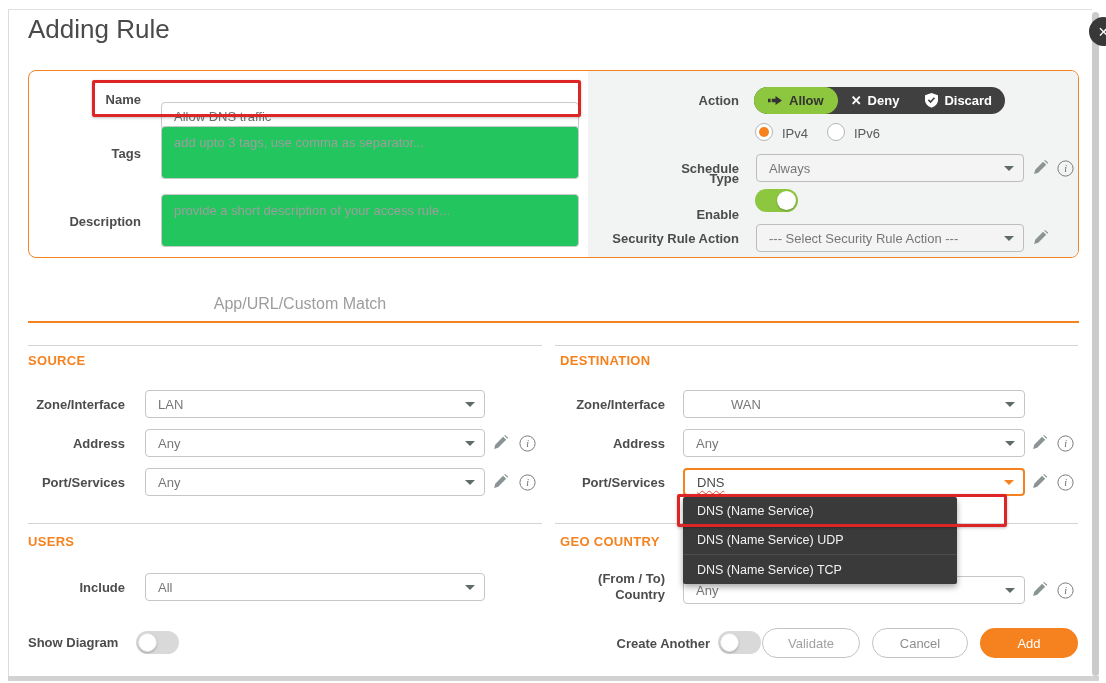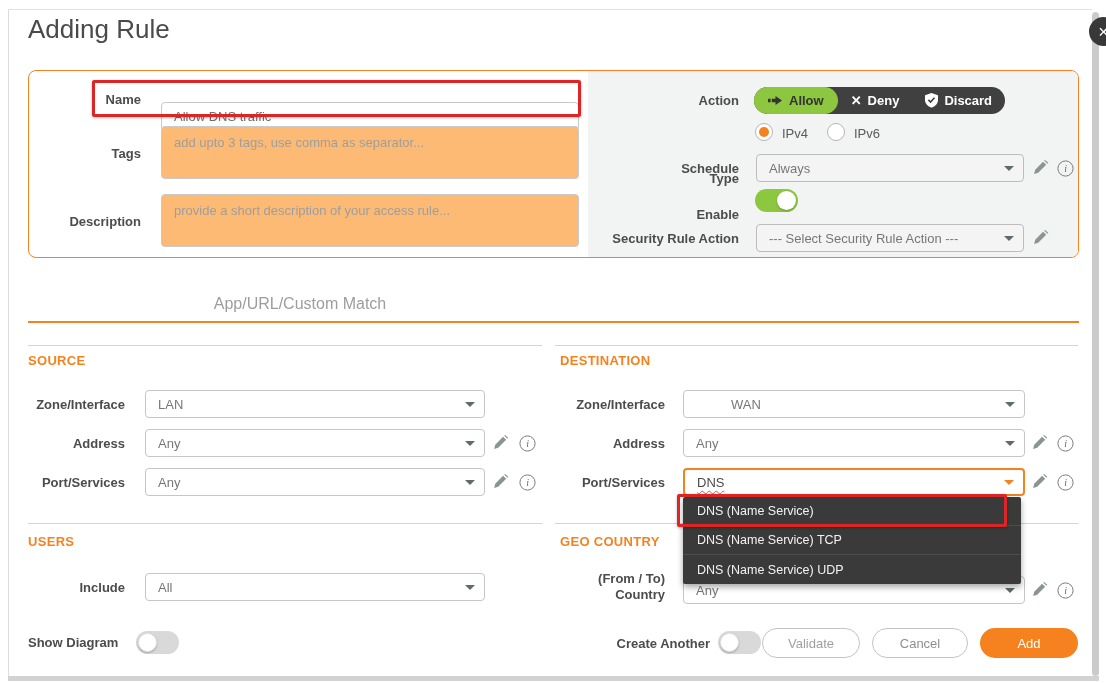--- a/index.html
+++ b/index.html
@@ -21,21 +21,21 @@
 
   
   .top-box { position:absolute; left:28px; top:70px; width:1051px; height:188px;
              border:1px solid #F5821F; border-radius:8px; background:#fff; }
   .top-box .gray-panel { position:absolute; left:559px; top:0; right:0; bottom:0;
                          background:#f2f3f3; border-radius:0 7px 7px 0; }
 
   .flabel { position:absolute; font-size:13px; font-weight:700; color:#4c4c4c; text-align:right; }
   .txt-input { position:absolute; border:1px solid #c9c9c9; border-radius:4px; background:#fff;
                font-size:13px; color:#6f6f6f; padding:0 12px; font-family:"Liberation Sans",sans-serif; }
-  .txt-area { position:absolute; border:1px solid #c9c9c9; border-radius:4px; background:#fdba74;
+  .txt-area { position:absolute; border:1px solid #c9c9c9; border-radius:4px; background:#22c55e;
               font-size:13px; color:#555; padding:8px 12px; resize:none;
               font-family:"Liberation Sans",sans-serif; }
   ::placeholder { color:#9e9e9e; opacity:1; }
 
   
   .seg { position:absolute; left:725px; top:16px; height:27px; background:#404040;
          border-radius:14px; display:flex; align-items:center; }
   .seg-allow { background:#8DC63F; color:#333; height:27px; border-radius:14px;
                display:flex; align-items:center; gap:6px; padding:0 14px;
                font-size:13px; font-weight:700; }
@@ -78,21 +78,21 @@
                 display:flex; align-items:center; justify-content:center; font-size:13.5px;
                 color:#555; z-index:2; }
   .tab-inactive { position:absolute; left:207px; top:285px; width:186px; height:37px;
                   display:flex; align-items:center; justify-content:center; font-size:16px;
                   color:#9d9d9d; }
 
   .divider { position:absolute; height:1px; background:#d4d4d4; }
   .sec-head { position:absolute; font-size:13px; font-weight:700; color:#F5821F; letter-spacing:.3px; }
 
   
-  .menu { position:absolute; left:683px; top:497px; width:338px; background:#3a3a3a; z-index:4;
+  .menu { position:absolute; left:683px; top:497px; width:274px; background:#3a3a3a; z-index:4;
           border-radius:2px; box-shadow:0 3px 6px rgba(0,0,0,.35); }
   .menu-item { height:29px; display:flex; align-items:center; padding-left:14px;
                color:#f2f2f2; font-size:12.5px; border-bottom:1px solid #4d4d4d; }
   .menu-item:last-child { border-bottom:none; }
 
   
   .ann { position:absolute; border:3px solid #de2525; border-radius:2px; z-index:6;
          box-shadow:0 1px 3px rgba(0,0,0,.25); pointer-events:none; }
 
   
@@ -281,24 +281,24 @@
         <circle cx="8.5" cy="8.5" r="7.6" fill="none" stroke="#7a7a7a" stroke-width="1"></circle>
         <text x="8.7" y="12.2" font-size="10" font-style="italic" font-family="serif" text-anchor="middle" fill="#6a6a6a">i</text>
       </svg>
   </span>
 
   <div class="menu">
     <div class="menu-item">
       <span>DNS (Name Service)</span>
     </div>
     <div class="menu-item">
+      <span>DNS (Name Service) UDP</span>
+    </div>
+    <div class="menu-item">
       <span>DNS (Name Service) TCP</span>
-    </div>
-    <div class="menu-item">
-      <span>DNS (Name Service) UDP</span>
     </div>
   </div>
 
   <div class="ann" style="left:677px; top:494px; width:330px; height:33px;"></div>
 
   <div class="divider" style="left:28px; top:523px; width:514px;"></div>
   <div class="sec-head" style="left:28px; top:534px;">USERS</div>
   <div class="flabel" style="left:5px; top:580px; width:120px;">Include</div>
   <div class="select" style="left:145px; top:573px; width:340px;">
     <span>All</span>

